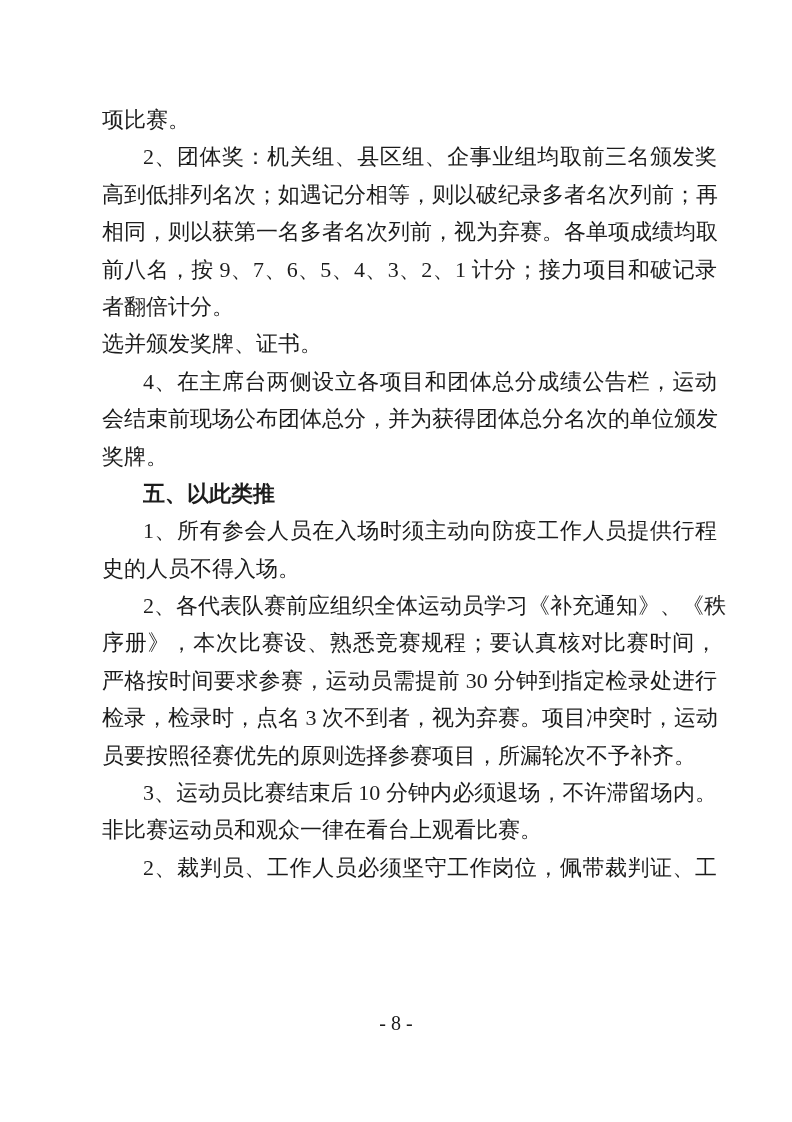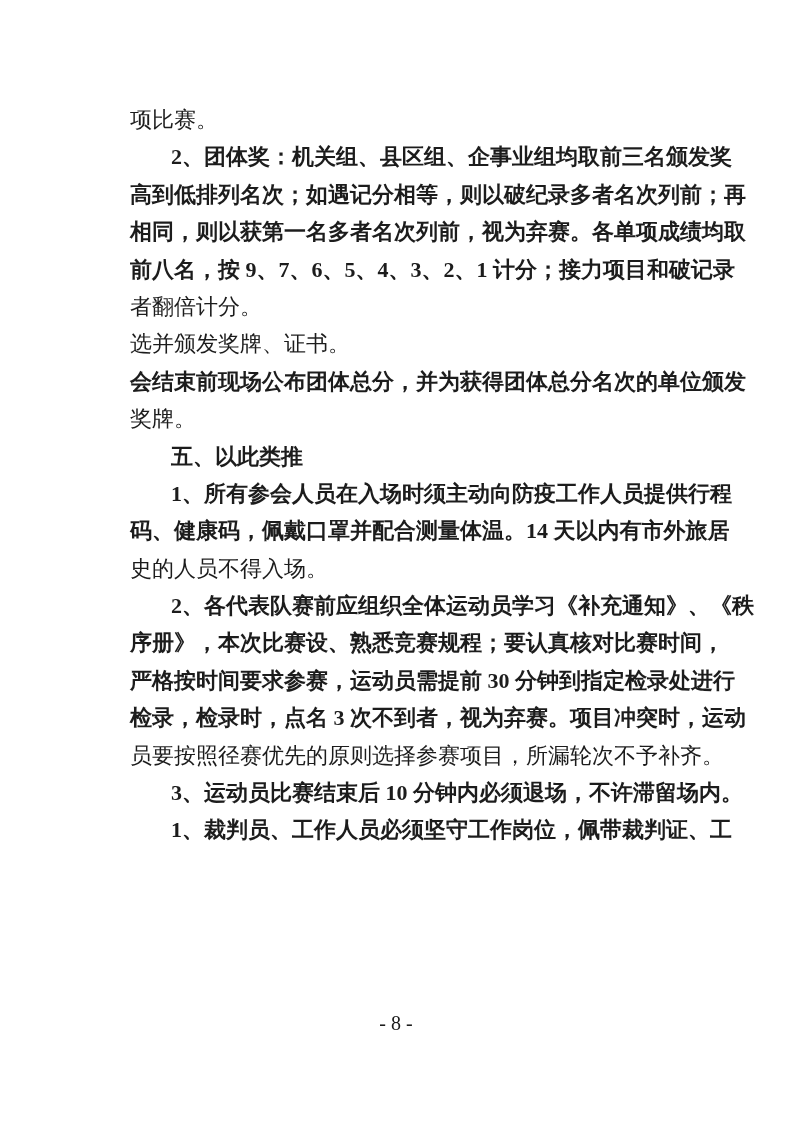--- a/index.html
+++ b/index.html
@@ -22,30 +22,28 @@
     top: 101px;
     width: 615px;
   }
   .line {
     height: 37.4px;
     line-height: 37.4px;
     font-size: 22px;
     white-space: nowrap;
     text-align: left;
     letter-spacing: 0;
-    margin-left: 28px;
   }
   .line.indent {
     padding-left: 41px;
   }
   .line.just {
     text-align: justify;
     text-align-last: justify;
     text-justify: inter-character;
-    font-weight: bold;
   }
   .line.bold {
     font-weight: 700;
     font-family: "Liberation Sans", "DejaVu Sans", sans-serif;
   }
   .page-number {
     position: absolute;
     left: 0;
     top: 1008px;
     width: 792px;
@@ -62,28 +60,29 @@
 
 <div class="page">
   <div class="body-text">
       <div class="line">项比赛。</div>
       <div class="line indent just">2、团体奖：机关组、县区组、企事业组均取前三名颁发奖</div>
       <div class="line just">高到低排列名次；如遇记分相等，则以破纪录多者名次列前；再</div>
       <div class="line just">相同，则以获第一名多者名次列前，视为弃赛。各单项成绩均取</div>
       <div class="line just">前八名，按 9、7、6、5、4、3、2、1 计分；接力项目和破记录</div>
       <div class="line">者翻倍计分。</div>
       <div class="line">选并颁发奖牌、证书。</div>
+      <div class="line indent just">4、在主席台两侧设立各项目和团体总分成绩公告栏，运动</div>
       <div class="line just">会结束前现场公布团体总分，并为获得团体总分名次的单位颁发</div>
       <div class="line">奖牌。</div>
       <div class="line indent bold">五、以此类推</div>
       <div class="line indent just">1、所有参会人员在入场时须主动向防疫工作人员提供行程</div>
-      <div class="line just">码、健康码，佩戴口罩并配合测量体温。14 天以内有市外旅居</div>
       <div class="line">史的人员不得入场。</div>
       <div class="line indent just">2、各代表队赛前应组织全体运动员学习《补充通知》、《秩</div>
       <div class="line just">序册》，本次比赛设、熟悉竞赛规程；要认真核对比赛时间，</div>
       <div class="line just">严格按时间要求参赛，运动员需提前 30 分钟到指定检录处进行</div>
       <div class="line just">检录，检录时，点名 3 次不到者，视为弃赛。项目冲突时，运动</div>
       <div class="line">员要按照径赛优先的原则选择参赛项目，所漏轮次不予补齐。</div>
       <div class="line indent just">3、运动员比赛结束后 10 分钟内必须退场，不许滞留场内。</div>
-      <div class="line indent just">1、裁判员、工作人员必须坚守工作岗位，佩带裁判证、工</div>
+      <div class="line">非比赛运动员和观众一律在看台上观看比赛。</div>
+      <div class="line indent just">2、裁判员、工作人员必须坚守工作岗位，佩带裁判证、工</div>
     </div>
   <div class="page-number">- 8 -</div>
 </div>
 
 </body></html>

